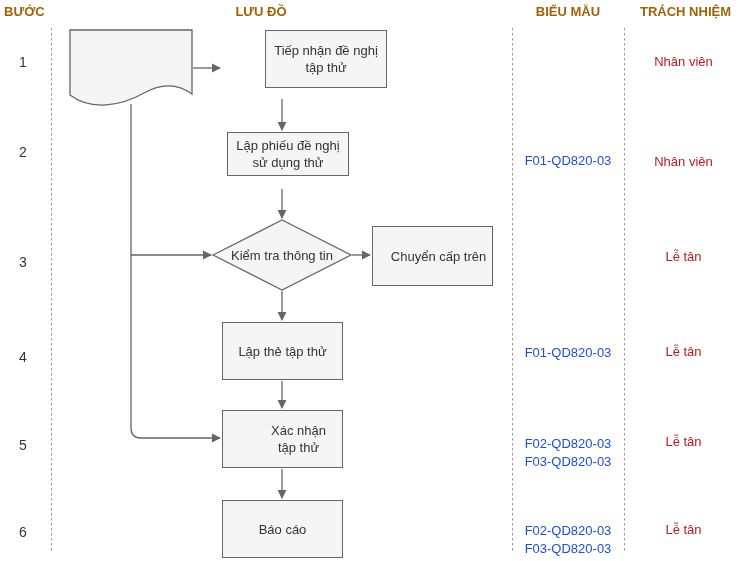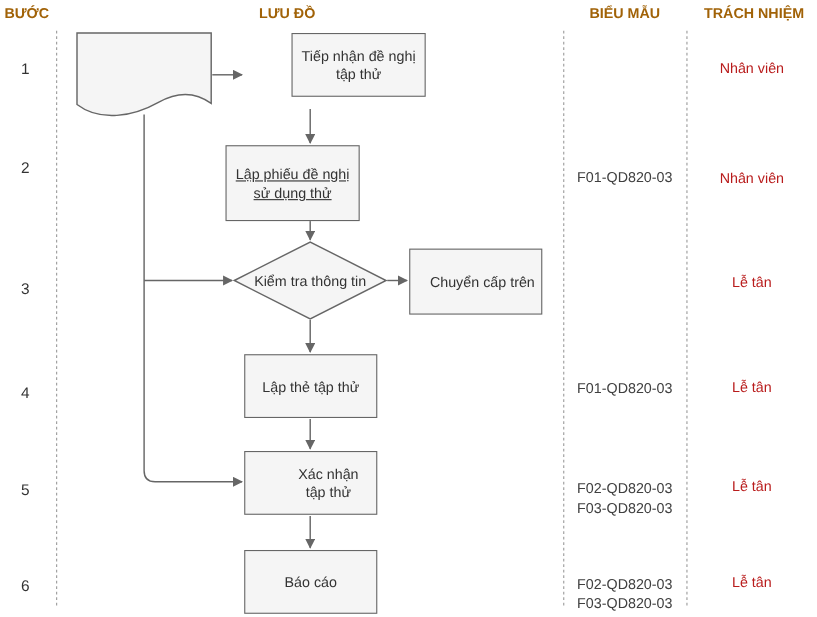--- a/index.html
+++ b/index.html
@@ -21,21 +21,21 @@
     box-sizing:border-box;display:flex;align-items:center;justify-content:center;
     text-align:center;font-size:13px;line-height:17px;color:#333333;
     white-space:pre-line;
   }
   .free-label{
     position:absolute;display:flex;align-items:center;justify-content:center;
     text-align:center;font-size:13px;line-height:17px;color:#333333;white-space:pre-line;
   }
   .form-label{
     position:absolute;left:512px;width:112px;text-align:center;
-    font-size:13px;line-height:18px;color:#404040;
+    font-size:13px;line-height:18px;color:#1d4ed8;
   }
   .resp-label{
     position:absolute;left:624px;width:119px;text-align:center;
     font-size:13px;line-height:16px;color:#b91c1c;
   }
 </style>
 </head>
 <body>
 
 <div class="canvas">
@@ -75,21 +75,21 @@
   <div class="step-num" style="top:144px;">2</div>
   <div class="step-num" style="top:254px;">3</div>
   <div class="step-num" style="top:349px;">4</div>
   <div class="step-num" style="top:437px;">5</div>
   <div class="step-num" style="top:524px;">6</div>
 
 
   <div class="node" style="left:221px;top:30px;width:122px;height:58px;margin-left:44px;">Tiếp nhận đề nghị
 tập thử</div>
 
-  <div class="node" style="left:205px;top:132px;width:122px;height:69px;text-decoration:underline;">Lập phiếu đề nghị
+  <div class="node" style="left:227px;top:132px;width:122px;height:44px;">Lập phiếu đề nghị
 sử dụng thử</div>
 
   <div class="free-label" style="left:215px;top:246px;width:134px;height:18px;">Kiểm tra thông tin</div>
 
   <div class="node" style="left:372px;top:226px;width:121px;height:60px;padding-left:12px;">Chuyển cấp trên</div>
 
   <div class="node" style="left:222px;top:322px;width:121px;height:58px;">Lập thẻ tập thử</div>
 
   <div class="node" style="left:222px;top:410px;width:121px;height:58px;padding-left:32px;">Xác nhận
 tập thử</div>

